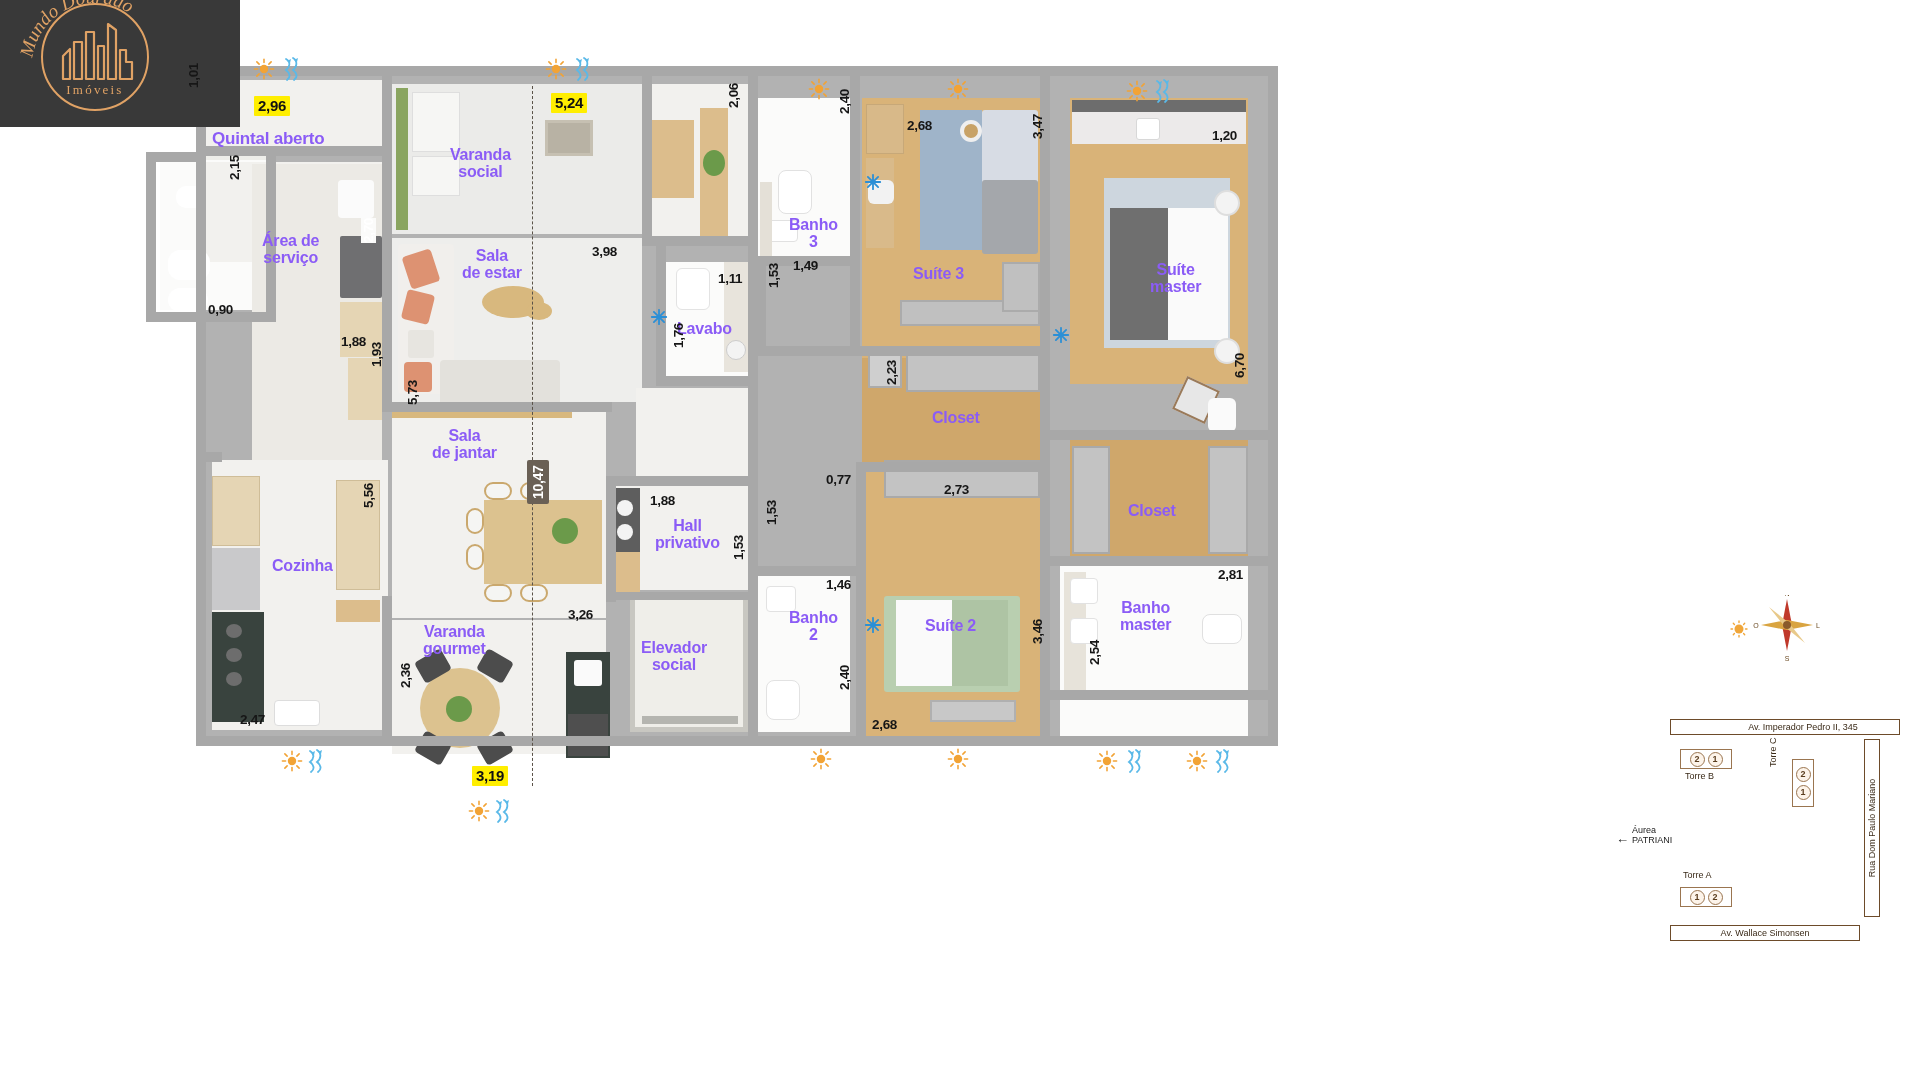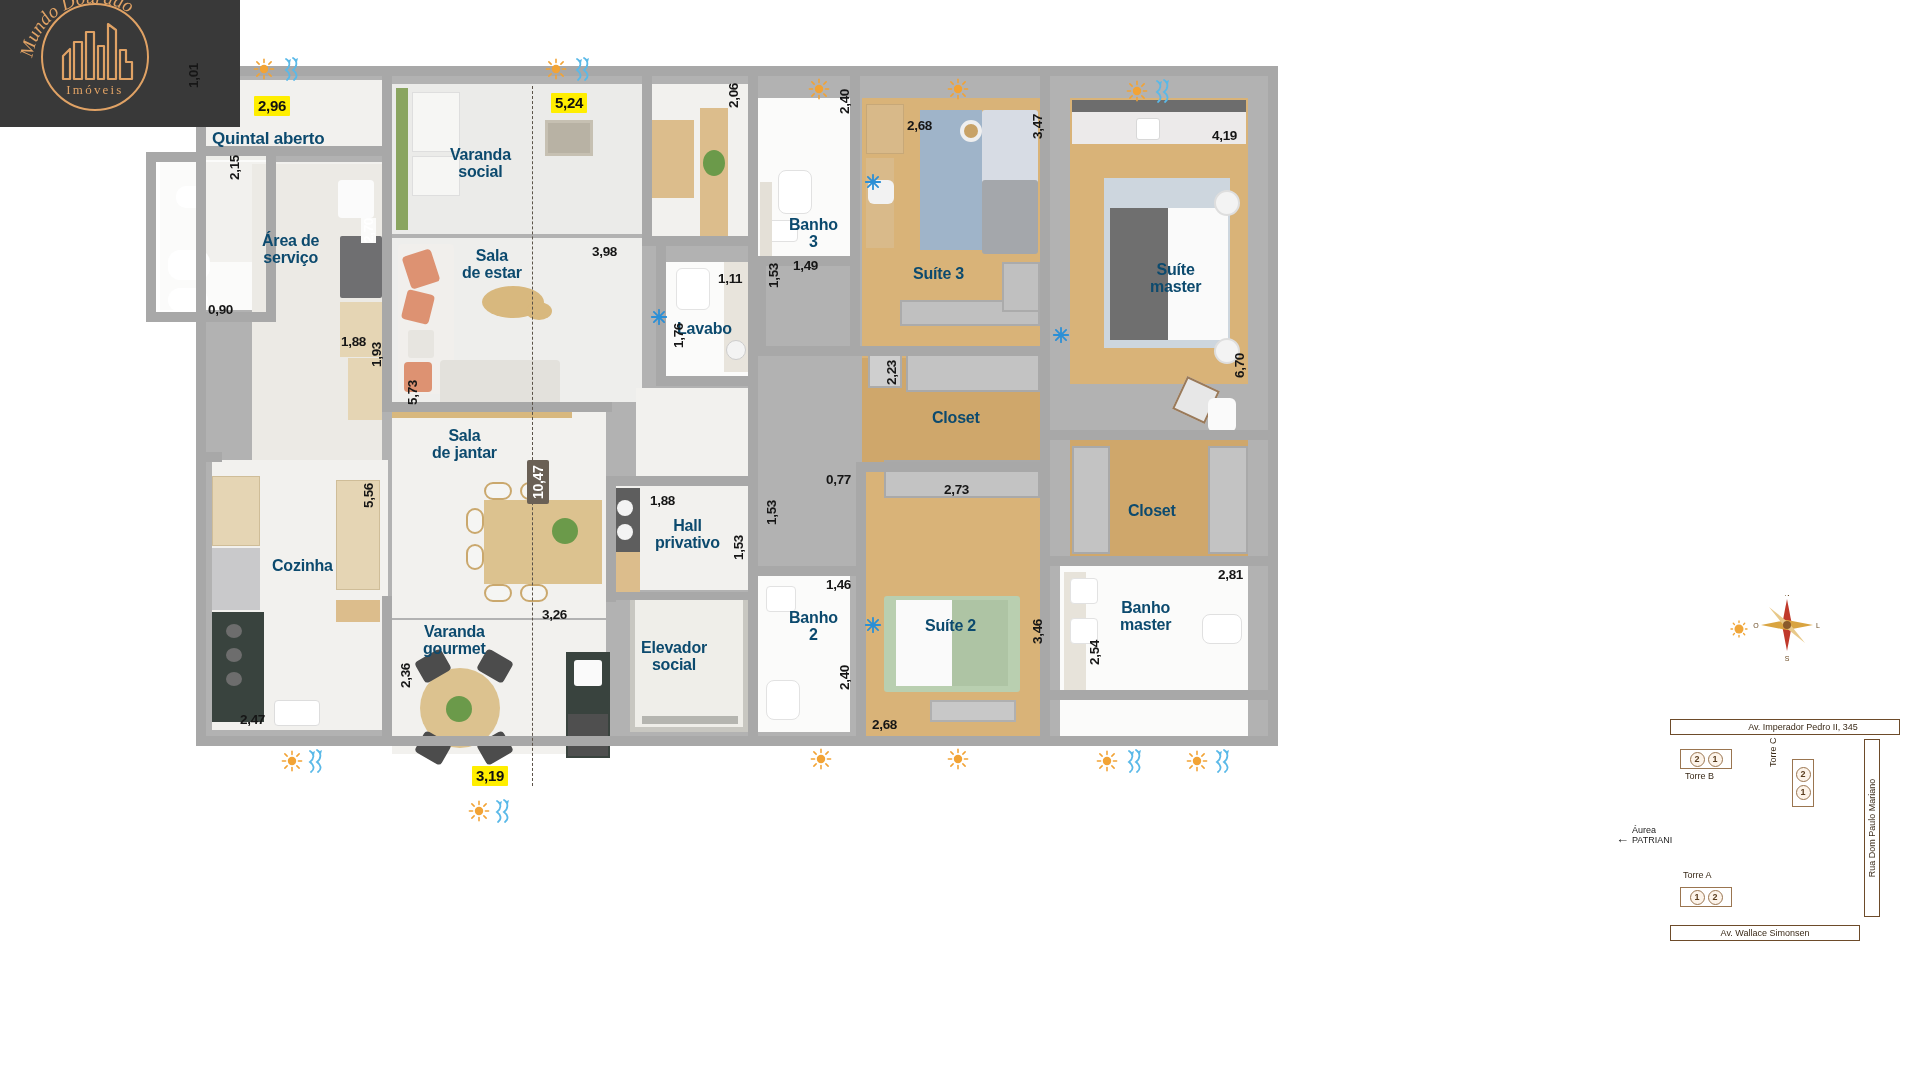--- a/index.html
+++ b/index.html
@@ -16,21 +16,21 @@
   .abs { position:absolute; }
   .wall     { background:#a8a8a8; position:absolute; }
   .room     { position:absolute; overflow:hidden; }
   .tile     { background:#f2f1ee; }
   .tile2    { background:#eceae5; }
   .wood     { background:#d9b378; }
   .wood2    { background:#cfa76b; }
   .white    { background:#fbfbfa; }
 
   .label {
-    position:absolute; color:#0c4a6e; font-weight:700;
+    position:absolute; color:#8b5cf6; font-weight:700;
     font-family:"Liberation Sans", sans-serif;
     line-height:1.05; text-align:center; white-space:pre-line;
     letter-spacing:-.2px;
   }
   .dim {
     position:absolute; color:#161616; font-weight:700;
     font-family:"Liberation Sans", sans-serif;
     font-size:13.5px; letter-spacing:-.3px; white-space:nowrap;
   }
   .dim.vert  { transform:rotate(-90deg); transform-origin:left top; }
@@ -326,34 +326,34 @@
       <div class="dim" style="left: 592px; top: 244px;">3,98</div>
       <div class="dim vert" style="left: 405px; top: 405px;">5,73</div>
       <div class="dim vert" style="left: 726px; top: 108px;">2,06</div>
       <div class="dim" style="left: 718px; top: 271px;">1,11</div>
       <div class="dim vert" style="left: 671px; top: 348px;">1,76</div>
       <div class="dim vert" style="left: 837px; top: 114px;">2,40</div>
       <div class="dim" style="left: 761px; top: 258px; margin-left: 32px;">1,49</div>
       <div class="dim vert" style="left: 766px; top: 288px;">1,53</div>
       <div class="dim" style="left: 907px; top: 118px;">2,68</div>
       <div class="dim vert" style="left: 1030px; top: 139px;">3,47</div>
-      <div class="dim" style="left: 1212px; top: 128px;">4,19</div>
+      <div class="dim" style="left: 1212px; top: 128px;">1,20</div>
       <div class="dim vert" style="left: 884px; top: 385px;">2,23</div>
       <div class="dim" style="left: 944px; top: 482px;">2,73</div>
       <div class="dim vert" style="left: 1232px; top: 378px;">6,70</div>
       <div class="dim" style="left: 826px; top: 472px;">0,77</div>
       <div class="dim vert" style="left: 764px; top: 525px;">1,53</div>
       <div class="dim" style="left: 826px; top: 577px;">1,46</div>
       <div class="dim" style="left: 650px; top: 493px;">1,88</div>
       <div class="dim vert" style="left: 731px; top: 560px;">1,53</div>
       <div class="dim" style="left: 1218px; top: 567px;">2,81</div>
       <div class="dim vert" style="left: 1087px; top: 665px;">2,54</div>
       <div class="dim vert" style="left: 361px; top: 508px;">5,56</div>
       <div class="dim vert dark" style="left: 527px; top: 504px;">10,47</div>
-      <div class="dim" style="left: 542px; top: 607px;">3,26</div>
+      <div class="dim" style="left: 568px; top: 607px;">3,26</div>
       <div class="dim vert" style="left: 398px; top: 688px;">2,36</div>
       <div class="dim" style="left: 240px; top: 712px;">2,47</div>
       <div class="dim hl" style="left: 472px; top: 766px;">3,19</div>
       <div class="dim vert" style="left: 837px; top: 690px;">2,40</div>
       <div class="dim" style="left: 872px; top: 717px;">2,68</div>
       <div class="dim vert" style="left: 1030px; top: 644px;">3,46</div>
     </div>
   <div id="icon-layer">
       <div class="abs" style="left: 253px; top: 58px;"><svg viewBox="0 0 24 24" width="22" height="22">
   <circle cx="12" cy="12" r="4.6" fill="#f2a335"></circle>

